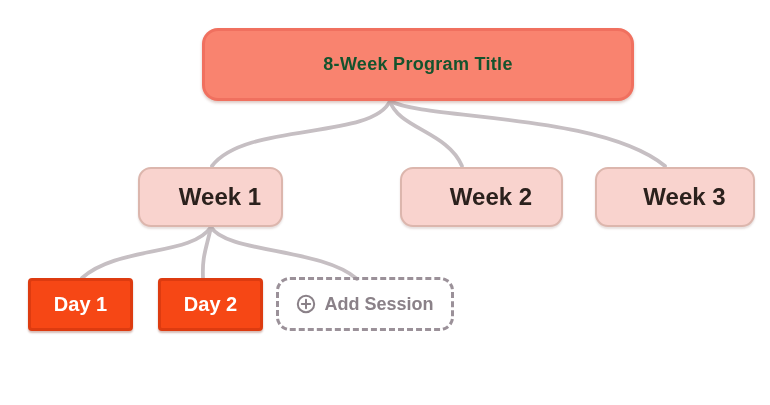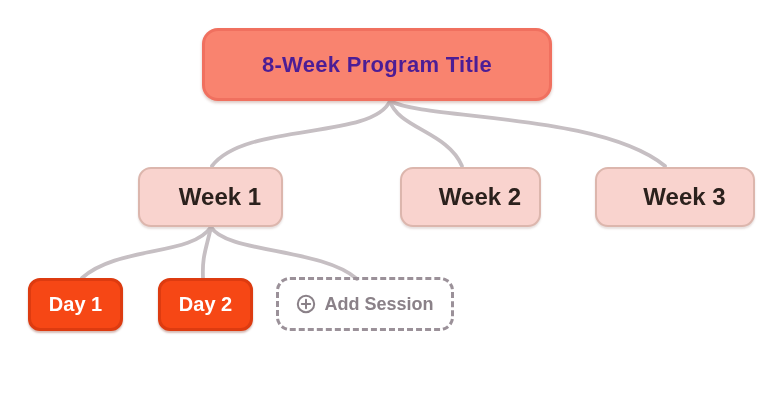--- a/index.html
+++ b/index.html
@@ -32,51 +32,51 @@
     position: absolute;
     box-sizing: border-box;
     display: flex;
     align-items: center;
     justify-content: center;
     font-weight: bold;
     cursor: pointer;
   }
   .n-program {
     left: 202px; top: 28px;
-    width: 350px; height: 73px;
+    width: 432px; height: 73px;
     background: var(--program-fill, #F9836F);
     border: 3px solid var(--program-border, #F0705F);
     border-radius: 16px;
-    color: #4c1d95;
-    font-size: 22px;
+    color: #14532d;
+    font-size: 18px;
     letter-spacing: 0.3px;
     box-shadow: 0 2px 3px rgba(120, 40, 20, 0.25);
   }
   .n-week {
     background: var(--week-fill, #F9D3CE);
     border: 2px solid var(--week-border, #DCB6AD);
     border-radius: 13px;
     color: var(--week-text, #2B211D);
     font-size: 24px;
     height: 60px;
     top: 167px;
     box-shadow: 0 2px 2px rgba(120, 80, 70, 0.18);
     padding-left: 19px;
   }
   .n-week1 { left: 138px; width: 145px; }
-  .n-week2 { left: 400px; width: 141px; }
+  .n-week2 { left: 400px; width: 163px; }
   .n-week3 { left: 595px; width: 160px; }
   .n-day {
     background: var(--day-fill, #F64715);
     border: 3px solid var(--day-border, #DD3B10);
-    border-radius: 12px;
+    border-radius: 4px;
     color: #ffffff;
     font-size: 20px;
     top: 278px;
-    width: 95px; height: 53px;
+    width: 105px; height: 53px;
     box-shadow: 0 2px 2px rgba(120, 30, 10, 0.3);
   }
   .n-day1 { left: 28px; }
   .n-day2 { left: 150px; margin-left: 8px; }
   .n-add-session {
     left: 276px; top: 277px;
     width: 178px; height: 54px;
     background: transparent;
     border: 3px dashed var(--add-session-border, #9B9199);
     border-radius: 14px;

